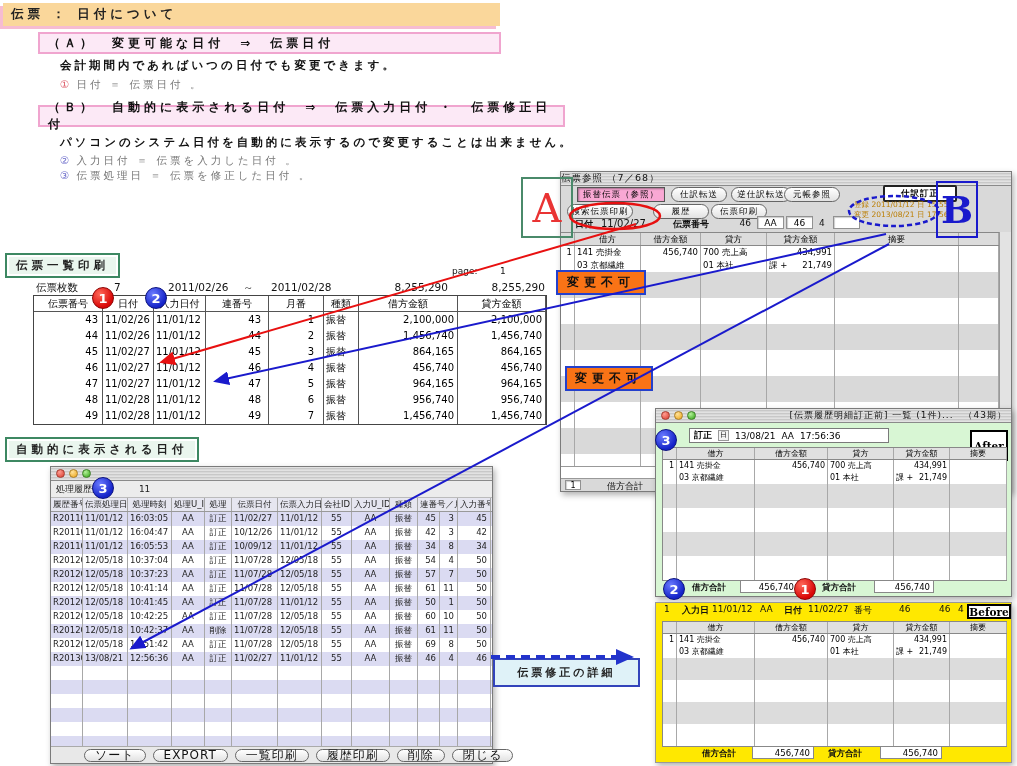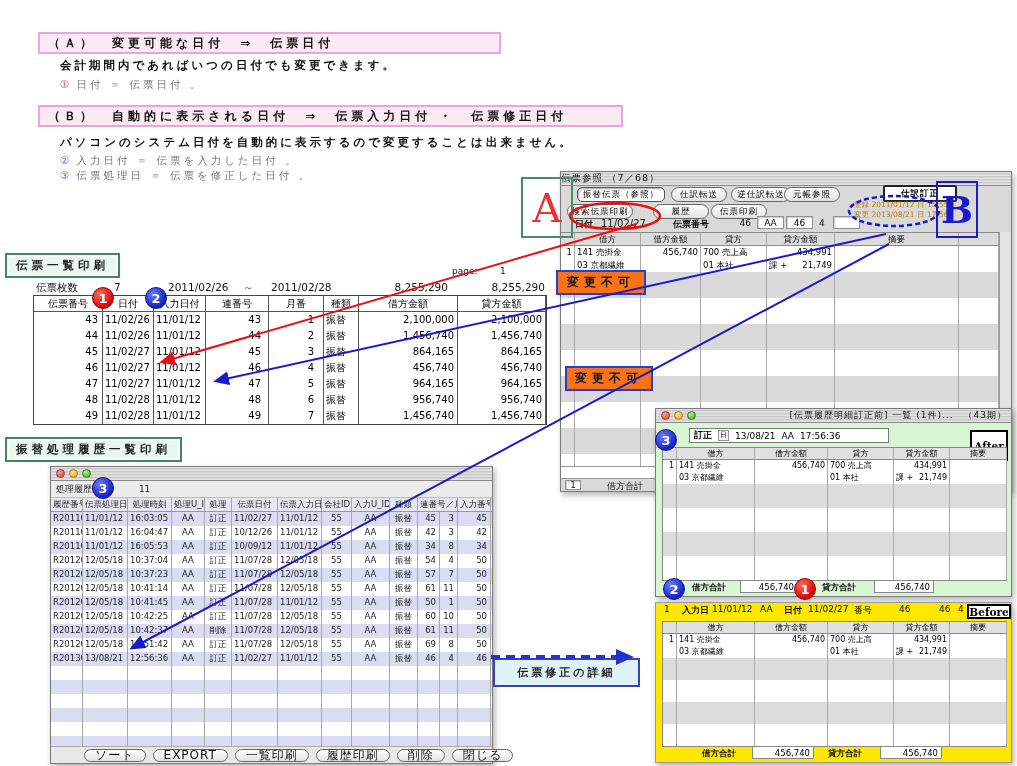--- a/index.html
+++ b/index.html
@@ -57,21 +57,21 @@
 .hist-rows .tr{height:14px;line-height:13px}
 .hist-rows .td:nth-child(4),.hist-rows .td:nth-child(5),.hist-rows .td:nth-child(8),
 .hist-rows .td:nth-child(9),.hist-rows .td:nth-child(10){text-align:center}
 .hist-rows .td:nth-child(11),.hist-rows .td:nth-child(12),.hist-rows .td:nth-child(13){text-align:right;padding-right:3px}
 .hist-btnbar{position:absolute;left:0;bottom:0;width:441px;height:17px;background:#e8e8e8;border-top:1px solid #aaa;display:flex;align-items:center;gap:7px;padding-left:33px}
 .pillbtn{height:13px;border:1px solid #666;border-radius:8px;background:linear-gradient(#ffffff,#e2e2e2);font-size:12px;display:flex;align-items:center;justify-content:center;padding:0 10px;color:#111;letter-spacing:1px;white-space:nowrap;font-family:inherit}
 
 .refwin{left:560px;top:171px;width:452px;height:321px;background:#d9d9d9;z-index:5}
 .rbtn{position:absolute;height:15px;font-size:8.5px;display:flex;align-items:center;justify-content:center;white-space:nowrap;letter-spacing:1px}
 .rbtn.pill{border:1px solid #666;border-radius:8px;background:linear-gradient(#fff,#e2e2e2)}
-.rbtn.pressed{border:1px solid #555;background:#ffffff;box-shadow:inset 1px 1px 2px rgba(0,0,0,.35);border-radius:5px}
+.rbtn.pressed{border:1px solid #555;background:#f9a8d4;box-shadow:inset 1px 1px 2px rgba(0,0,0,.35);border-radius:0}
 .rbtn.white{border:2px solid #222;background:#fff;font-weight:bold;border-radius:2px}
 .reg{position:absolute;font-size:7.5px;color:#bb7d00;white-space:nowrap;letter-spacing:0}
 .fld{position:absolute;font-size:9px;color:#111;white-space:nowrap}
 .fld.b{font-weight:bold}
 .sunk{position:absolute;height:13px;background:#fff;border:1px solid #919191;box-shadow:inset 1px 1px 1px rgba(0,0,0,.2);font-size:9px;display:flex;align-items:center;justify-content:center}
 .cols-ref{grid-template-columns:14px 66px 60px 66px 68px 124px 40px}
 .ref-table{position:absolute;left:0;top:60px;width:439px;background:#fff;border-top:1px solid #888}
 .ref-table .th-row{height:13px;line-height:12px;background:#dcdcdc}
 .ref-table .td{font-size:8.5px}
 .ref-rows{--alt:#d9d9d9}
@@ -108,25 +108,26 @@
 .nochange{background:#f97316;border:2px solid #2440cc;z-index:24;display:flex;align-items:center;justify-content:center;font-size:12px;font-weight:bold;letter-spacing:5px;color:#111}
 .detailbox{background:#dff2f8;border:2px solid #3344bb;z-index:24;display:flex;align-items:center;justify-content:center;font-size:11px;font-weight:bold;letter-spacing:3px;color:#222}
 #overlay{position:absolute;left:0;top:0;width:1017px;height:766px;z-index:25;pointer-events:none}
 .smallbox{display:inline-block;border:1px solid #999;background:#f4f4f4;font-size:7px;padding:0 1px;line-height:9px}
 </style>
 </head>
 <body>
 
 <div id="canvas">
 
+  <div class="abs banner">伝票 ： 日付について</div>
   <div class="abs docline" style="left:60px;top:58px">会計期間内であればいつの日付でも変更できます。</div>
   <div class="abs pinkhead" style="left:38px;top:32px;width:463px">（Ａ）　変更可能な日付　⇒　伝票日付</div>
   <div class="abs numline" style="left:60px;top:78px"><span class="n1">①</span><span>日付 ＝ 伝票日付 。</span></div>
 
-  <div class="abs pinkhead" style="left:38px;top:105px;width:585px">（Ｂ）　自動的に表示される日付　⇒　伝票入力日付 ・　伝票修正日付</div>
+  <div class="abs pinkhead" style="left:38px;top:105px;width:527px">（Ｂ）　自動的に表示される日付　⇒　伝票入力日付 ・　伝票修正日付</div>
   <div class="abs docline" style="left:60px;top:135px">パソコンのシステム日付を自動的に表示するので変更することは出来ません。</div>
   <div class="abs numline" style="left:60px;top:154px"><span class="n2">②</span><span>入力日付 ＝ 伝票を入力した日付 。</span></div>
   <div class="abs numline" style="left:60px;top:169px"><span class="n2">③</span><span>伝票処理日 ＝ 伝票を修正した日付 。</span></div>
 
   <div class="abs grnlabel" style="left:5px;top:253px">伝票一覧印刷</div>
 
   <span class="infospan" style="left:452px;top:266px;font-size:9px">page:</span>
   <span class="infospan" style="left:500px;top:266px;font-size:9px">1</span>
   <span class="infospan" style="left:36px;top:281px">伝票枚数</span>
   <span class="infospan" style="left:114px;top:281px">7</span>
@@ -217,21 +218,21 @@
           <span class="td">振替</span>
           <span class="td">1,456,740</span>
           <span class="td">1,456,740</span>
         </div>
       </div>
   </div>
 
   <div class="abs badge red" style="left:92px;top:287px">1</div>
   <div class="abs badge blu" style="left:145px;top:287px">2</div>
 
-  <div class="abs grnlabel" style="left:5px;top:437px">振替処理履歴一覧印刷</div>
+  <div class="abs grnlabel" style="left:5px;top:437px">自動的に表示される日付</div>
 
   <div class="win" style="left:50px;top:466px;width:443px;height:298px">
     <div class="titlebar">
       <div class="lights">
         <span class="light r"></span>
         <span class="light y"></span>
         <span class="light g"></span>
       </div>
     </div>
     <div class="hist-status">

